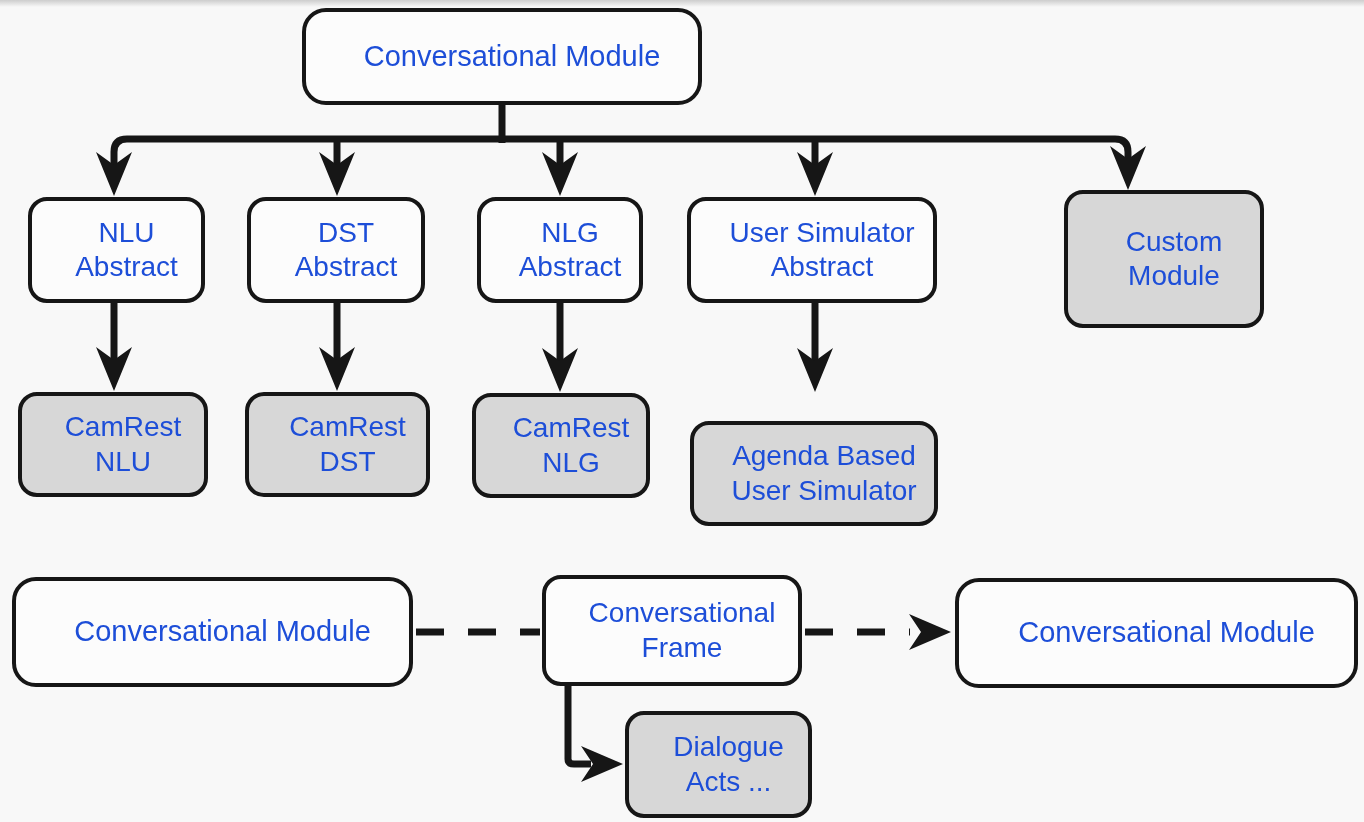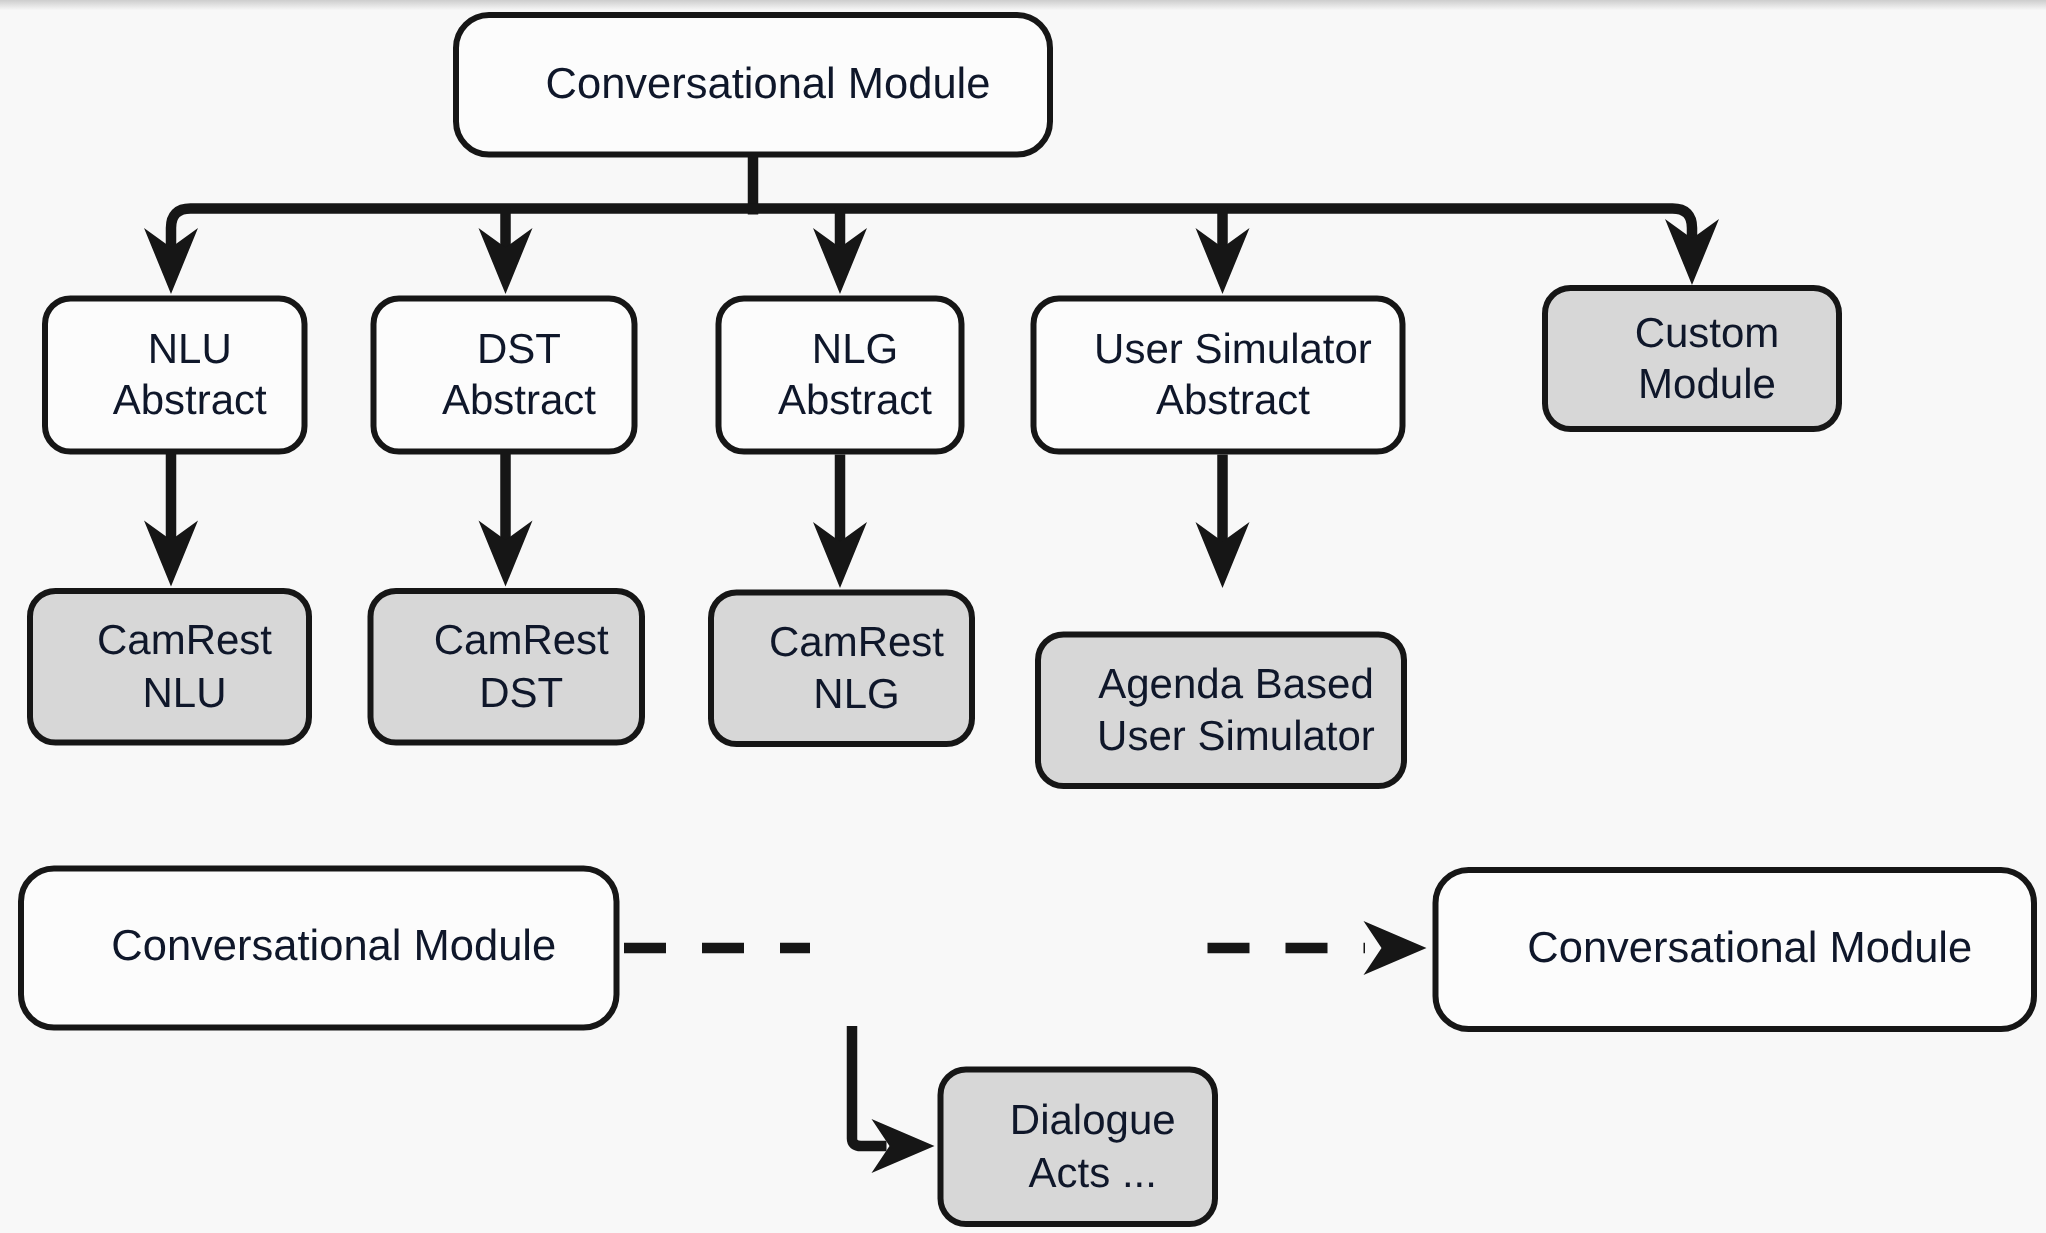--- a/index.html
+++ b/index.html
@@ -24,21 +24,21 @@
   }
   .node {
     position: absolute;
     box-sizing: border-box;
     border: 4px solid #161616;
     border-radius: 19px;
     display: flex;
     align-items: center;
     justify-content: center;
     text-align: center;
-    color: #0f172a;
+    color: #1d4ed8;
     font-size: 28px;
     line-height: 1.22;
     padding-left: 20px;
   }
   .node .label { white-space: pre-line; }
   .node.white { background: #fcfcfc; }
   .node.gray  { background: #d7d7d7; }
   .node.big   { font-size: 29px; border-radius: 24px; }
   .wire      { stroke: #161616; stroke-width: 7; fill: none; }
   .wire.dash { stroke-dasharray: 28 24; }
@@ -96,21 +96,21 @@
 Abstract</span>
   </div>
   <div class="node white" style="left:477px; top:197px; width:166px; height:106px;">
     <span class="label">NLG
 Abstract</span>
   </div>
   <div class="node white" style="left:687px; top:197px; width:250px; height:106px;">
     <span class="label">User Simulator
 Abstract</span>
   </div>
-  <div class="node gray" style="left:1028px; top:190px; width:200px; height:98px;">
+  <div class="node gray" style="left:1064px; top:190px; width:200px; height:138px;">
     <span class="label">Custom
 Module</span>
   </div>
 
   <div class="node gray" style="left:18px; top:392px; width:190px; height:105px;">
     <span class="label">CamRest
 NLU</span>
   </div>
   <div class="node gray" style="left:245px; top:392px; width:185px; height:105px;">
     <span class="label">CamRest
@@ -121,20 +121,24 @@
 NLG</span>
   </div>
   <div class="node gray" style="left:690px; top:393px; width:248px; height:105px;margin-top:28px;">
     <span class="label">Agenda Based
 User Simulator</span>
   </div>
 
   <div class="node white big" style="left:12px; top:577px; width:401px; height:110px;">
     <span class="label">Conversational Module</span>
   </div>
+  <div class="node white" style="left:542px; top:575px; width:260px; height:111px;">
+    <span class="label">Conversational
+Frame</span>
+  </div>
   <div class="node white big" style="left:955px; top:578px; width:403px; height:110px;">
     <span class="label">Conversational Module</span>
   </div>
   <div class="node gray" style="left:625px; top:711px; width:187px; height:107px;">
     <span class="label">Dialogue
 Acts ...</span>
   </div>
 </div>
 
 </body></html>

